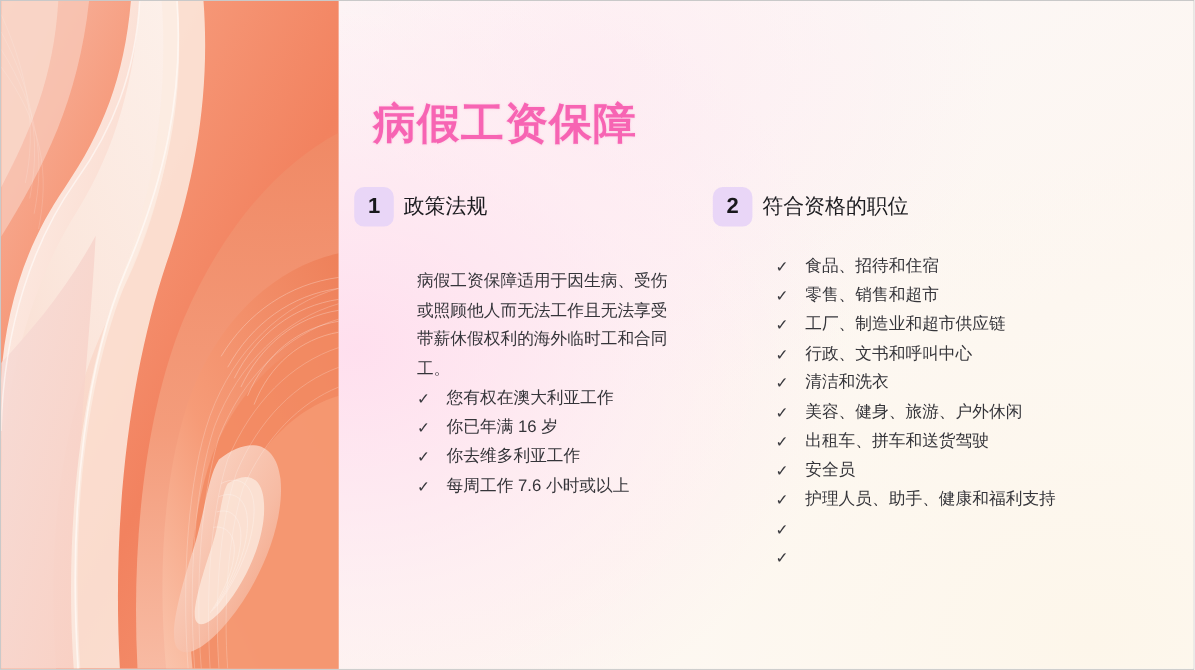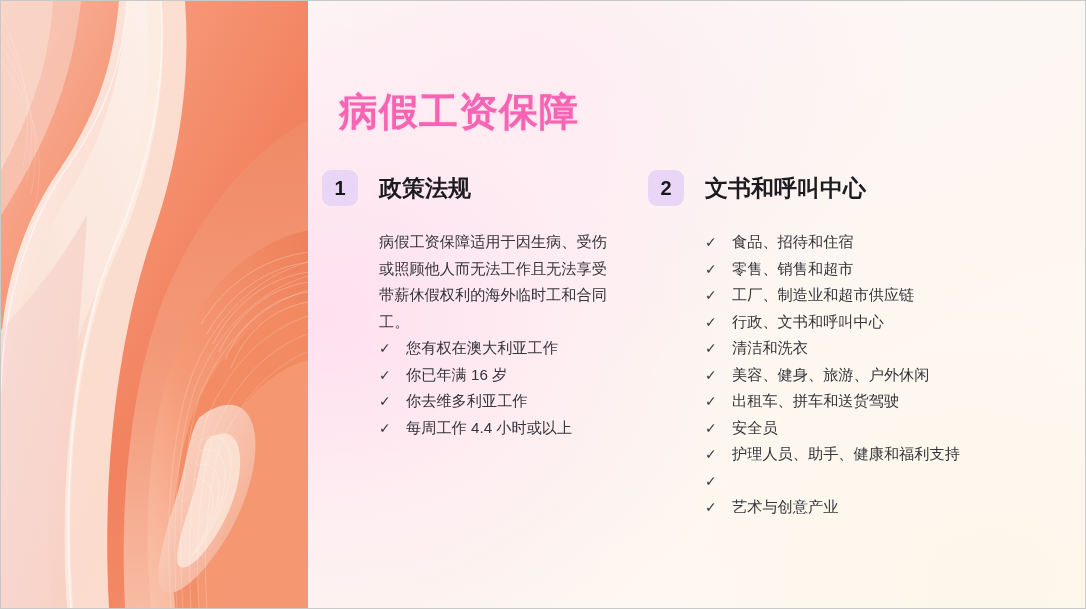--- a/index.html
+++ b/index.html
@@ -91,29 +91,29 @@
     background: #e9d6f7;
     color: #18181c;
     font-size: 20px;
     font-weight: bold;
     display: flex;
     align-items: center;
     justify-content: center;
     line-height: 1;
   }
   .col-title {
-    margin-left: 21px;
-    font-size: 23px;
-    font-weight: bold;
+    margin-left: 9px;
+    font-size: 19px;
+    font-weight: normal;
     color: #1c1c20;
     white-space: nowrap;
   }
 
   .col-body {
-    margin-top: 22px;
+    margin-top: 36px;
     margin-left: 57px;
     font-size: 15.2px;
     color: #35353a;
   }
 
   .para {
     line-height: 26.5px;
     margin: 0;
     width: 236px;
   }
@@ -278,30 +278,30 @@
             <li>
               <span class="check-mark">✓</span>
               <span class="check-text">你已年满 16 岁</span>
             </li>
             <li>
               <span class="check-mark">✓</span>
               <span class="check-text">你去维多利亚工作</span>
             </li>
             <li>
               <span class="check-mark">✓</span>
-              <span class="check-text">每周工作 4.4 小时或以上</span>
+              <span class="check-text">每周工作 7.6 小时或以上</span>
             </li>
           </ul>
         </div>
       </div>
 
       <div class="col col-right">
         <div class="col-head">
           <div class="badge">2</div>
-          <div class="col-title">文书和呼叫中心</div>
+          <div class="col-title">符合资格的职位</div>
         </div>
         <div class="col-body">
           <ul class="check-list">
             <li>
               <span class="check-mark">✓</span>
               <span class="check-text">食品、招待和住宿</span>
             </li>
             <li>
               <span class="check-mark">✓</span>
               <span class="check-text">零售、销售和超市</span>
@@ -332,21 +332,20 @@
             </li>
             <li>
               <span class="check-mark">✓</span>
               <span class="check-text">护理人员、助手、健康和福利支持</span>
             </li>
             <li>
               <span class="check-mark">✓</span>
             </li>
             <li>
               <span class="check-mark">✓</span>
-              <span class="check-text">艺术与创意产业</span>
             </li>
           </ul>
         </div>
       </div>
 
     </div>
   </div>
 </div>
 
 </body></html>

